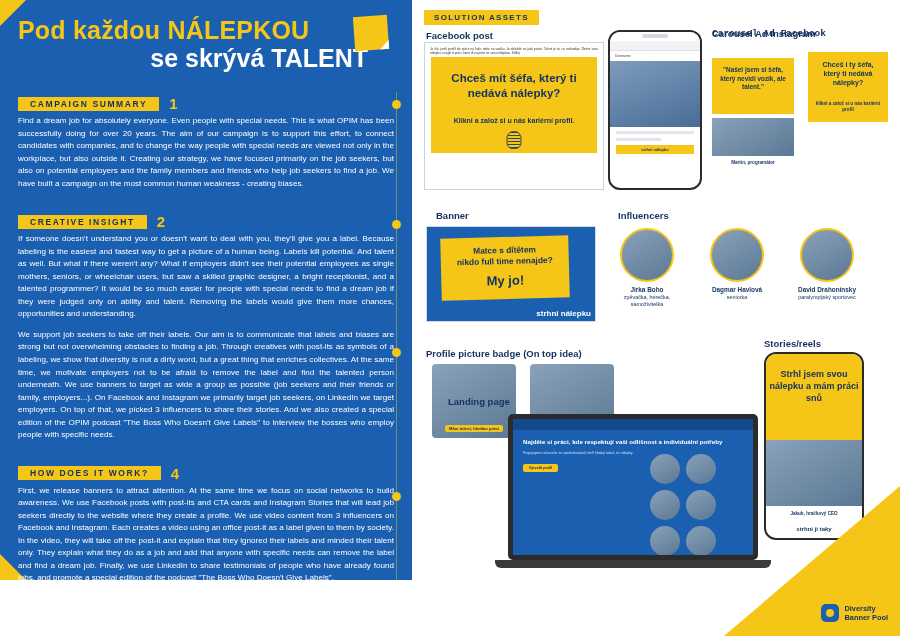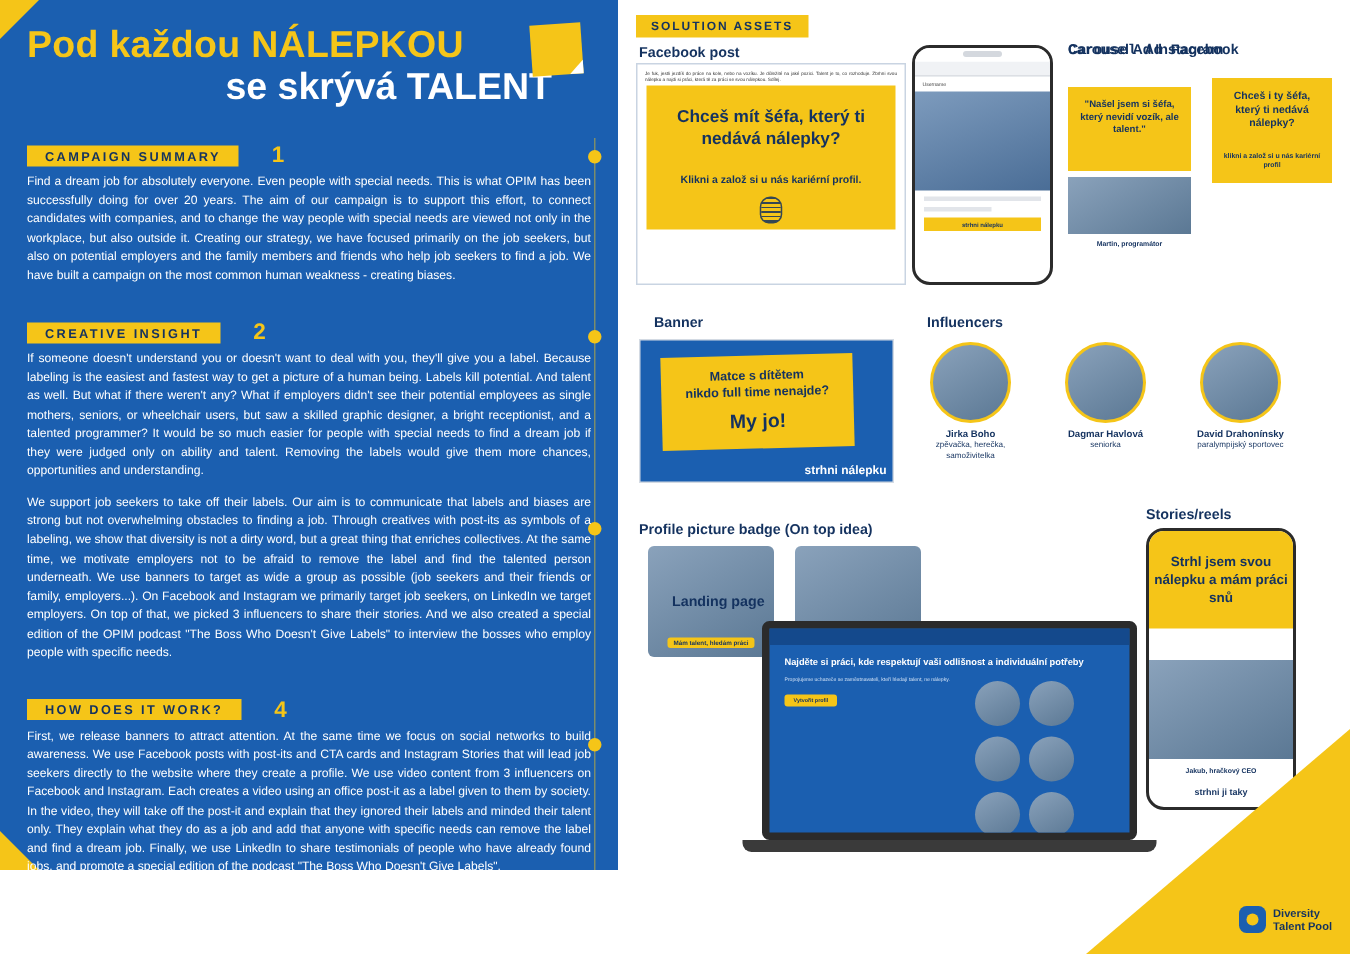--- a/index.html
+++ b/index.html
@@ -46,21 +46,21 @@
     width: 34px; height: 34px; background: #f5c518;
     transform: rotate(-4deg);
   }
   .sticky-note:after {
     content: ""; position: absolute; right: 0; bottom: 0;
     border-bottom: 9px solid #ffffff; border-left: 9px solid transparent;
   }
 
   .section { margin: 0 18px 8px 18px; position: relative; }
   .sec-head {
-    display: flex; align-items: center; gap: 22px; margin-bottom: 4px; margin-top: 24px;
+    display: flex; align-items: center; gap: 10px; margin-bottom: 4px; margin-top: 24px;
   }
   .sec-head .label {
     background: #f5c518; color: #14325f;
     font-size: 8.5px; font-weight: bold; letter-spacing: 1.6px;
     padding: 2px 12px; text-transform: uppercase;
   }
   .sec-head .num {
     color: #f5c518; font-size: 15px; font-weight: bold; line-height: 1;
   }
   .sec-body {
@@ -192,21 +192,21 @@
   }
   .pb-badge {
     position: absolute; left: 50%; bottom: 6px; transform: translateX(-50%);
     background: #f5c518; color: #14325f; font-size: 4.2px; font-weight: bold;
     padding: 1px 4px; border-radius: 2px; white-space: nowrap;
   }
 
   
   .story-phone { left: 352px; top: 352px; width: 100px; height: 188px; }
   .story-card {
-    position: absolute; left: 0; top: 0; width: 100%; height: 65px;
+    position: absolute; left: 0; top: 0; width: 100%; height: 86px;
     background: #f5c518; color: #14325f; text-align: center; font-weight: bold;
     font-size: 9px; line-height: 1.35; padding-top: 14px;
   }
   .story-photo { position: absolute; left: 0; top: 86px; width: 100%; height: 66px; }
   .story-name {
     position: absolute; left: 0; bottom: 22px; width: 100%;
     font-size: 4.6px; text-align: center; color: #14325f; font-weight: bold;
   }
   .story-cta {
     position:absolute; left:0; bottom: 6px; width:100%;
@@ -406,17 +406,17 @@
       </div>
     </div>
     <div class="base"></div>
   </div>
 
   <div class="swoosh"></div>
   <div class="logo">
     <div class="mark"></div>
     <div class="txt">
       <div>Diversity</div>
-      <div>Talent Pool</div>
+      <div>Banner Pool</div>
     </div>
   </div>
 
 </div>
 
 </body></html>

